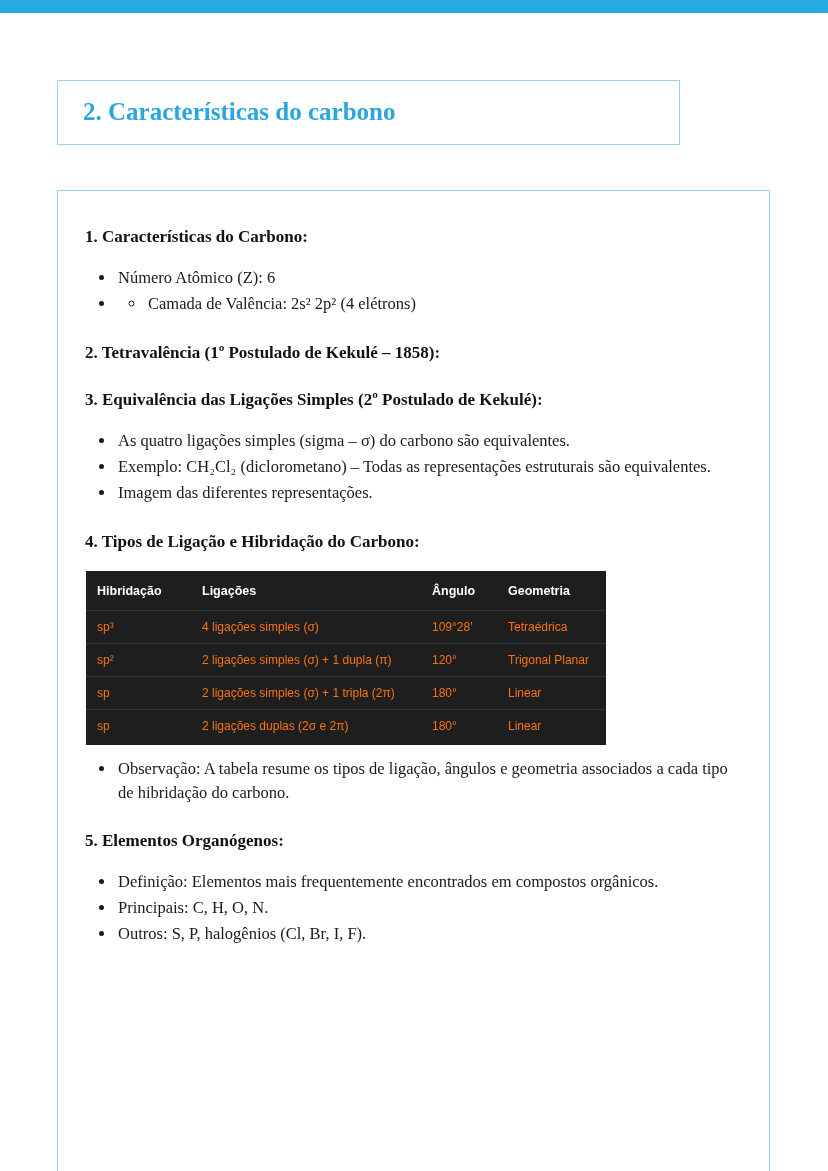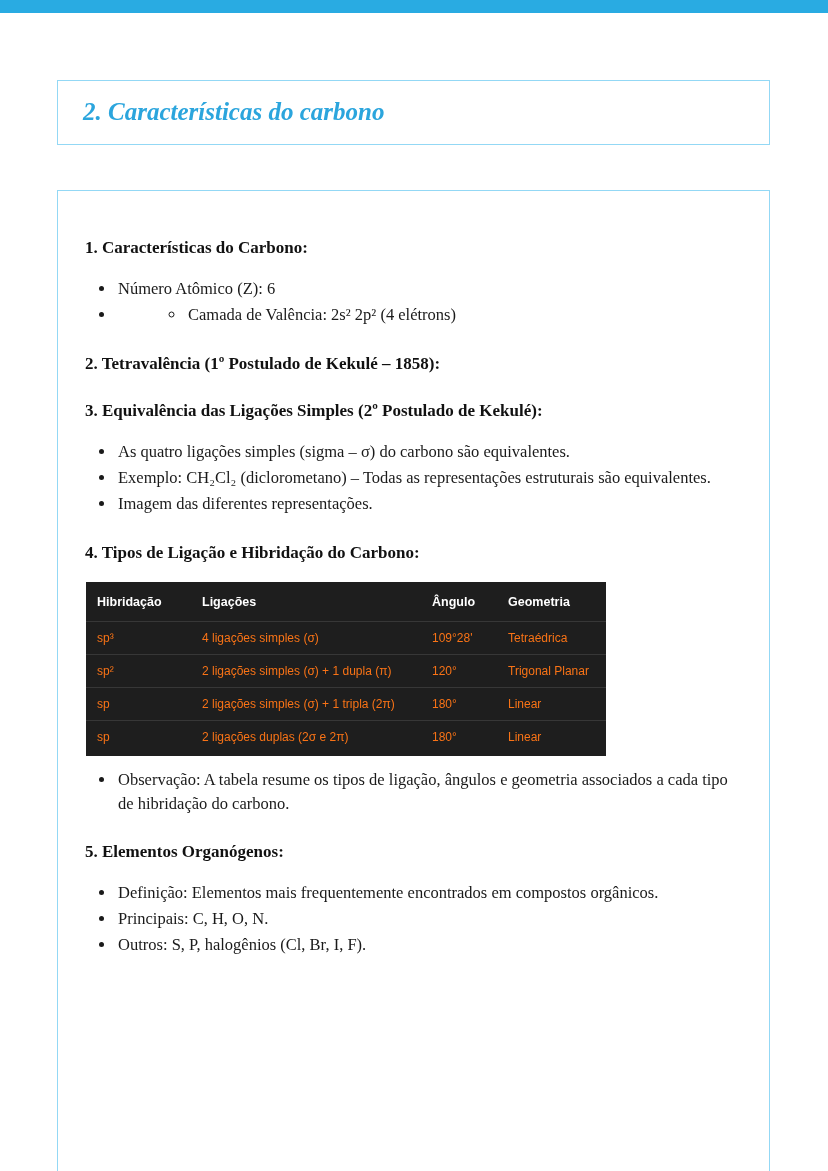--- a/index.html
+++ b/index.html
@@ -11,25 +11,24 @@
     position:relative;
     overflow:hidden;
   }
   .top-bar {
     position:absolute; top:0; left:0;
     width:828px; height:13px;
     background:#29abe2;
   }
   .header-box {
     position:absolute; left:57px; top:80px;
-    width:713px;
+    width:623px;
     border:1px solid #93d8f5;
     background:#ffffff;
     padding:15px 25px 17px 25px;
-    font-style:italic;
   }
   .page-title {
     font-size:25px;
     font-weight:bold;
     color:#2ba5dd;
     line-height:1.25;
   }
   .page-subtitle {
     font-size:19px;
     color:#141414;
@@ -41,42 +40,41 @@
     border:1px solid #93d8f5;
     background:#ffffff;
     padding:32px 27px 20px 27px;
   }
   .sec-h {
     font-size:17px;
     font-weight:bold;
     color:#111;
     margin:27px 0 19px 0;
   }
-  .sec-h.first { margin-top:15px; }
+  .sec-h.first { margin-top:4px; }
   ul.lvl1 {
     list-style:disc;
     padding-left:31px;
     margin:0 0 4px 0;
   }
   ul.lvl1 > li {
     font-size:16.5px;
     line-height:1.45;
     margin-bottom:2px;
     padding-left:2px;
   }
   ul.lvl2 {
     list-style:circle;
     padding-left:28px;
     margin:0;
   }
   ul.lvl2 > li {
     font-size:16.5px;
     line-height:1.45;
     padding-left:2px;
-    margin-left:40px;
   }
   .dark-table {
     border-collapse:collapse;
     table-layout:fixed;
     width:520px;
     margin:16px 0 12px 1px;
     background:#1e1e1e;
     color:#e9e9e9;
     font-family:"Liberation Sans", sans-serif;
     font-size:12px;

